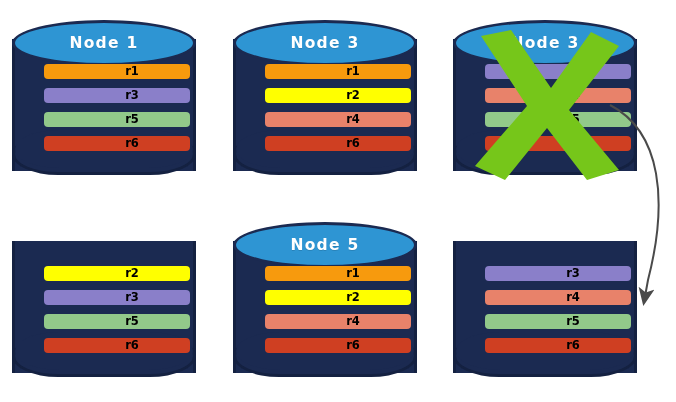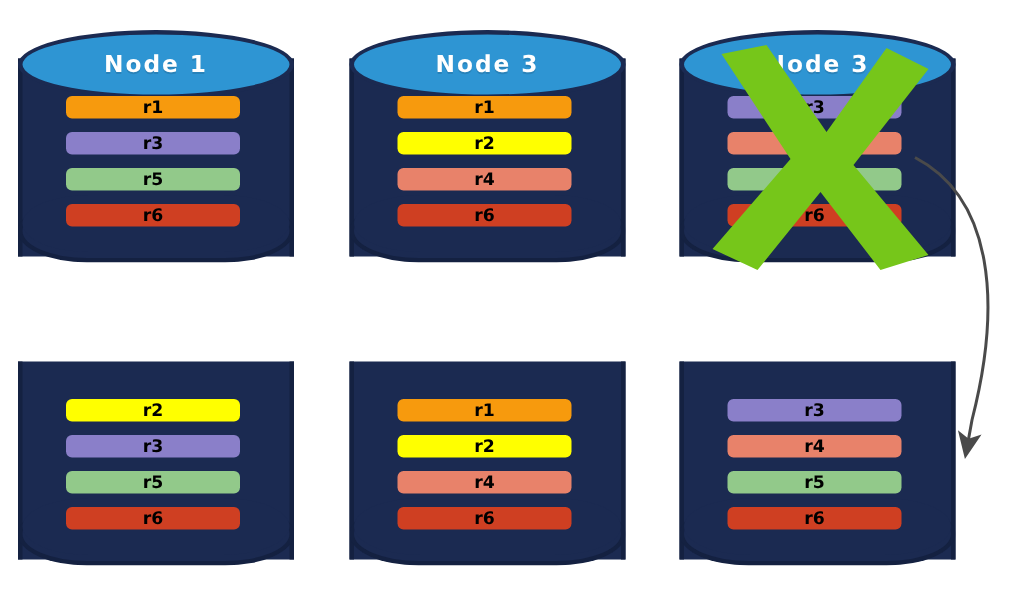--- a/index.html
+++ b/index.html
@@ -52,20 +52,21 @@
     text-shadow:0 1px 0 rgba(0,0,0,.12);
   }
 
   .bars{position:absolute;left:32px;top:44px;width:120px;}
   .bar{
     height:15px;width:116px;
     border-radius:4px;
     margin-bottom:9px;
     display:flex;align-items:center;justify-content:center;
     position:relative;
+    padding-left:30px;
   }
   .bar span{
     font-size:11.5px;font-weight:bold;color:#000000;
     line-height:1;display:block;
   }
 
   
   .x-mark{position:absolute;left:14px;top:10px;width:156px;height:150px;}
 
   
@@ -165,20 +166,23 @@
       <div class="bar" style="background:#cf3f22;">
         <span>r6</span>
       </div>
     </div>
   </div>
 
   <div class="node" style="left:233px;top:210px;">
     <div class="cyl-body"></div>
     <div class="cyl-bottom"></div>
     <div class="cyl-bottom-inner"></div>
+    <div class="cyl-top">
+      <div class="cyl-title">Node  5</div>
+    </div>
     <div class="bars">
       <div class="bar" style="background:#f79a0d;">
         <span>r1</span>
       </div>
       <div class="bar" style="background:#ffff00;">
         <span>r2</span>
       </div>
       <div class="bar" style="background:#e8826a;">
         <span>r4</span>
       </div>

